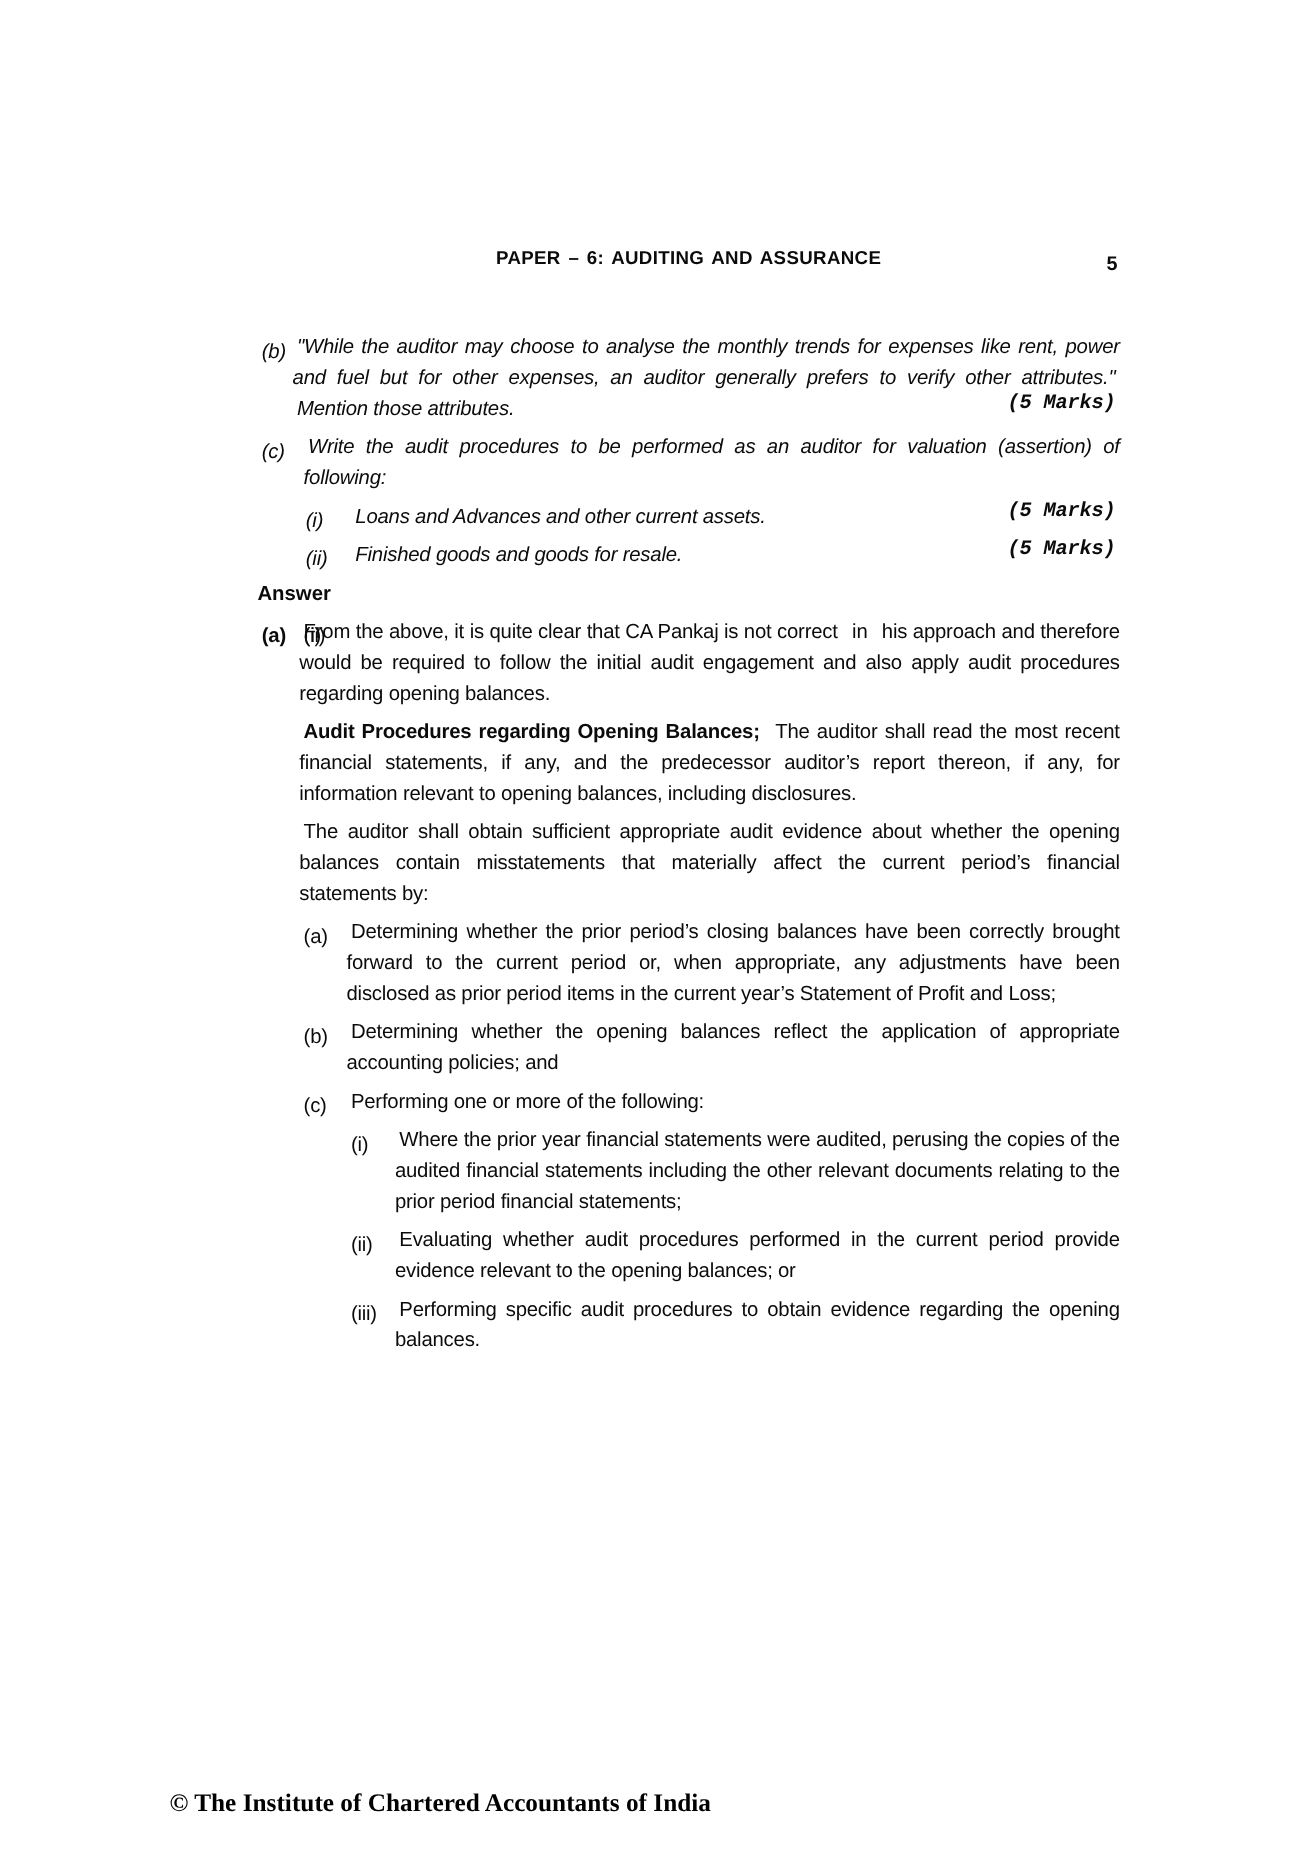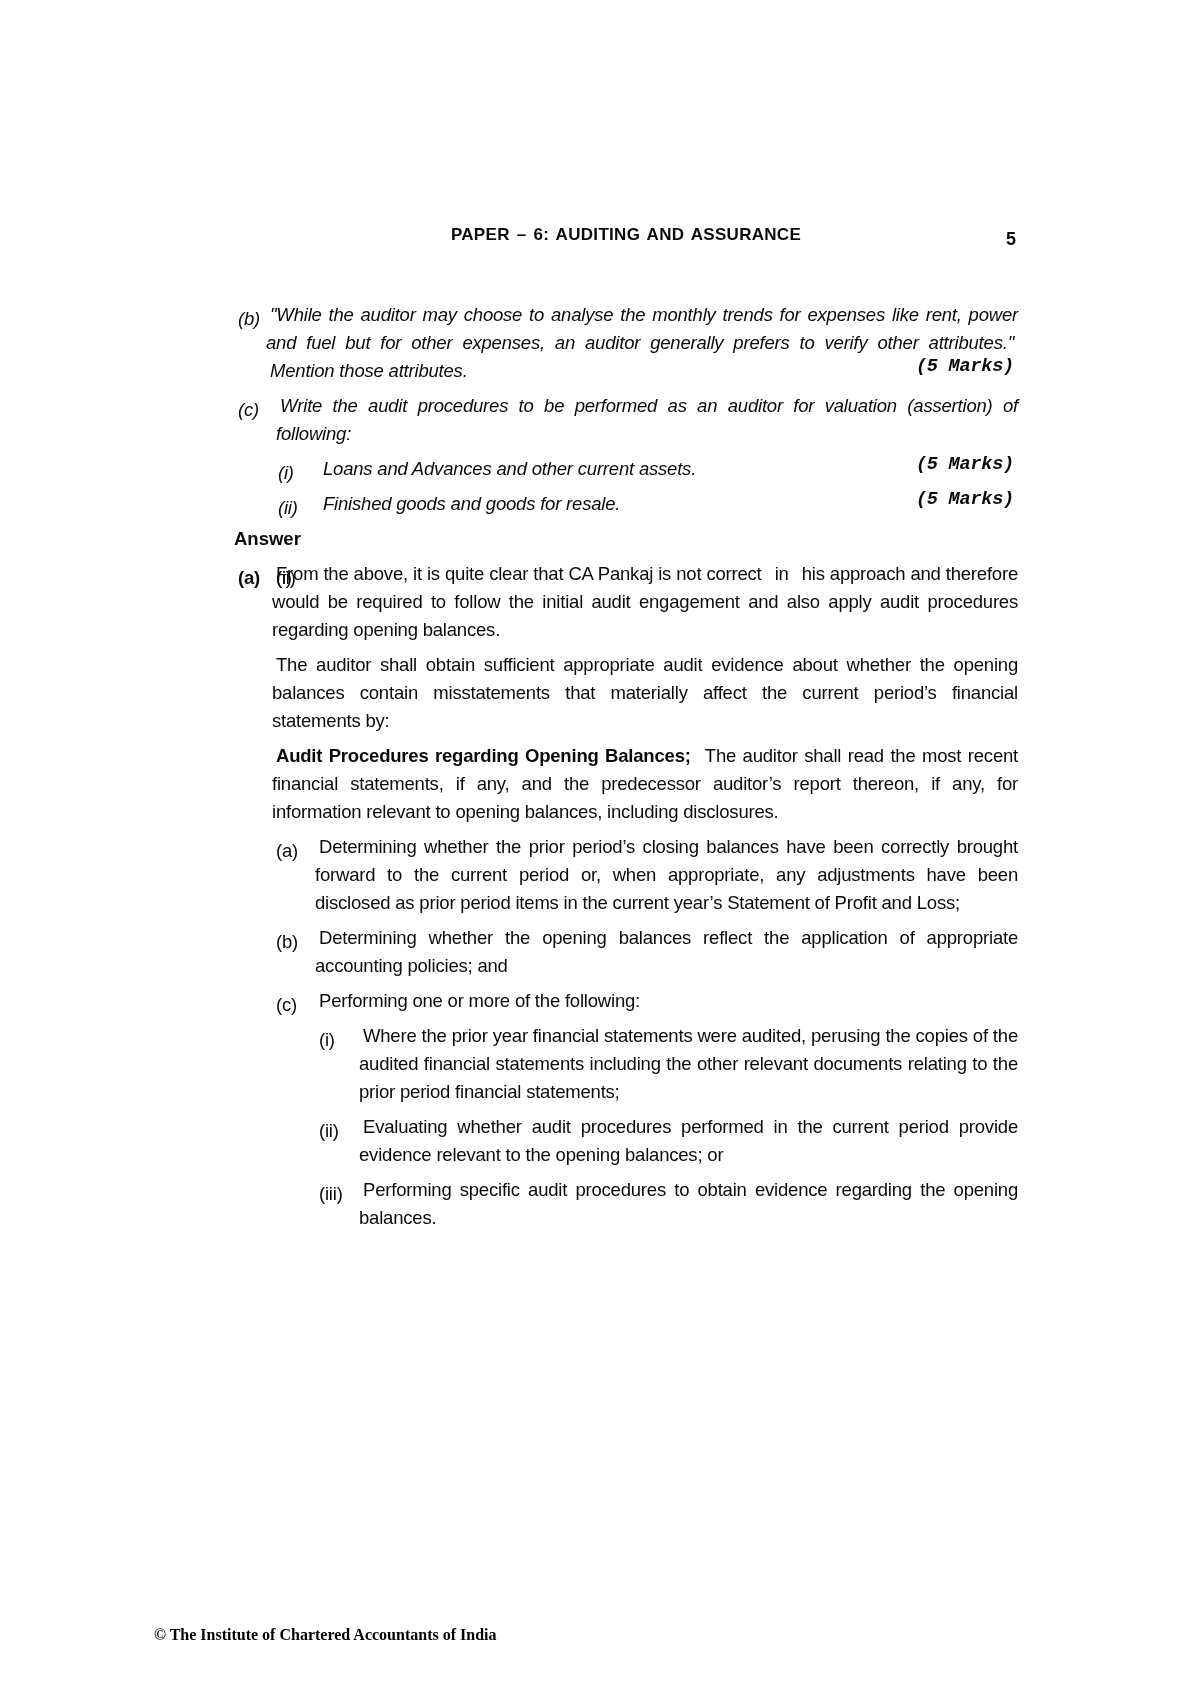--- a/index.html
+++ b/index.html
@@ -35,21 +35,21 @@
   .marks {
     position:absolute; right:0; bottom:0;
     font-weight:bold; font-style:italic; white-space:nowrap; letter-spacing:-0.2px;font-family:Liberation Mono, monospace;
   }
   .answer-heading { font-weight:bold; margin-bottom:7px; letter-spacing:0; }
   .bold-label { font-weight:bold; }
   .lead-bold { font-weight:bold; font-style:normal; letter-spacing:-0.2px; }
   .inline-italic { }
   .page-footer {
     position:absolute; left:142px; top:1614px;
-    font-family:"Liberation Serif", serif; font-weight:bold; font-size:16px;
+    font-family:"Liberation Serif", serif; font-weight:bold; font-size:23px;
     color:#000;
   }
 </style>
 </head>
 <body>
 
 <header class="page-header">
   <span class="header-title">PAPER – 6: AUDITING AND ASSURANCE</span>
   <span class="page-number">5</span>
 </header>
@@ -92,25 +92,25 @@
 
   <div class="blk asub nowrap">
     <span class="lbl">(ii)</span>
   </div>
 
   <div class="blk ml42">
     <span>From the above, it is quite clear that CA Pankaj is not correct </span><span class="inline-italic">in</span><span> his approach and therefore would be required to follow the initial audit engagement and also apply audit procedures regarding opening balances.</span>
   </div>
 
   <div class="blk ml42">
-    <span>The auditor shall obtain sufficient appropriate audit evidence about whether the opening balances contain misstatements that materially affect the current period’s financial statements by:</span>
+    <span class="lead-bold">Audit Procedures regarding Opening Balances;</span><span> The auditor shall read the most recent financial statements, if any, and the predecessor auditor’s report thereon, if any, for information relevant to opening balances, including disclosures.</span>
   </div>
 
   <div class="blk ml42">
-    <span class="lead-bold">Audit Procedures regarding Opening Balances;</span><span> The auditor shall read the most recent financial statements, if any, and the predecessor auditor’s report thereon, if any, for information relevant to opening balances, including disclosures.</span>
+    <span>The auditor shall obtain sufficient appropriate audit evidence about whether the opening balances contain misstatements that materially affect the current period’s financial statements by:</span>
   </div>
 
   <div class="blk asub">
     <span class="lbl">(a)</span>
     <span>Determining whether the prior period’s closing balances have been correctly brought forward to the current period or, when appropriate, any adjustments have been disclosed as prior period items in the current year’s Statement of Profit and Loss;</span>
   </div>
 
   <div class="blk asub">
     <span class="lbl">(b)</span>
     <span>Determining whether the opening balances reflect the application of appropriate accounting policies; and</span>

